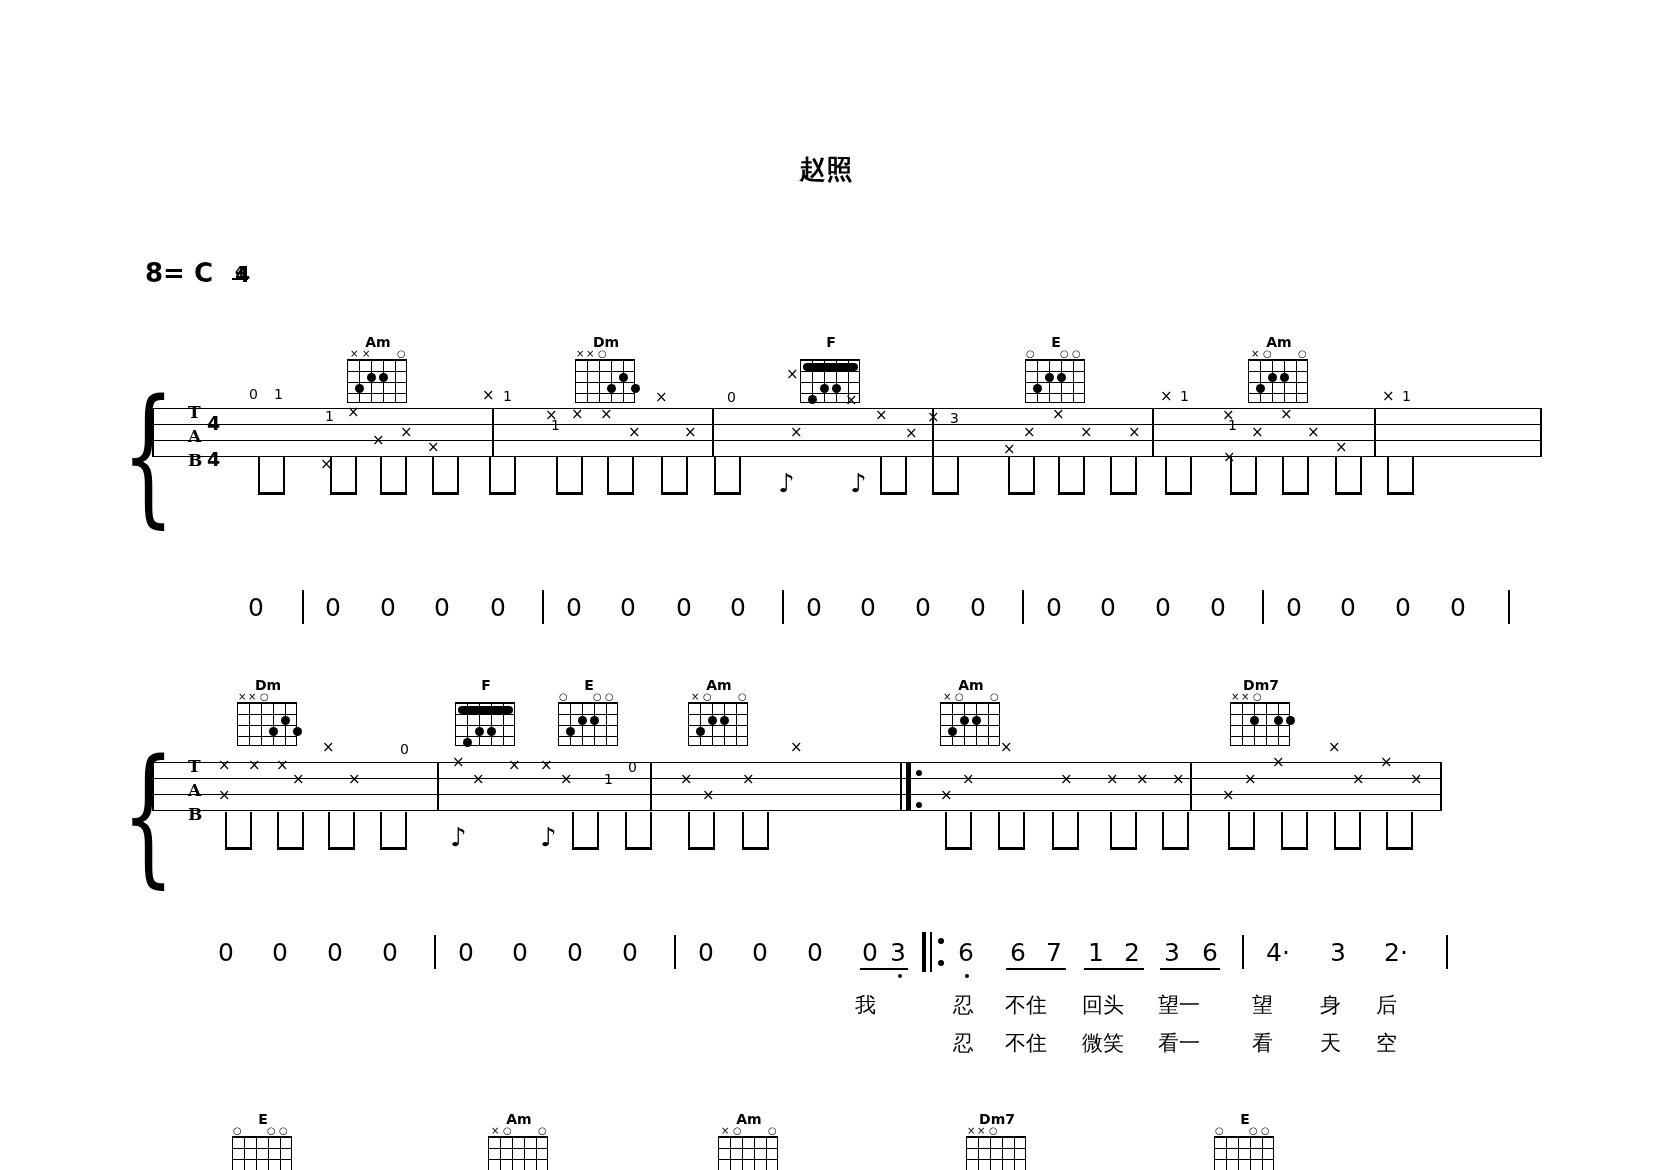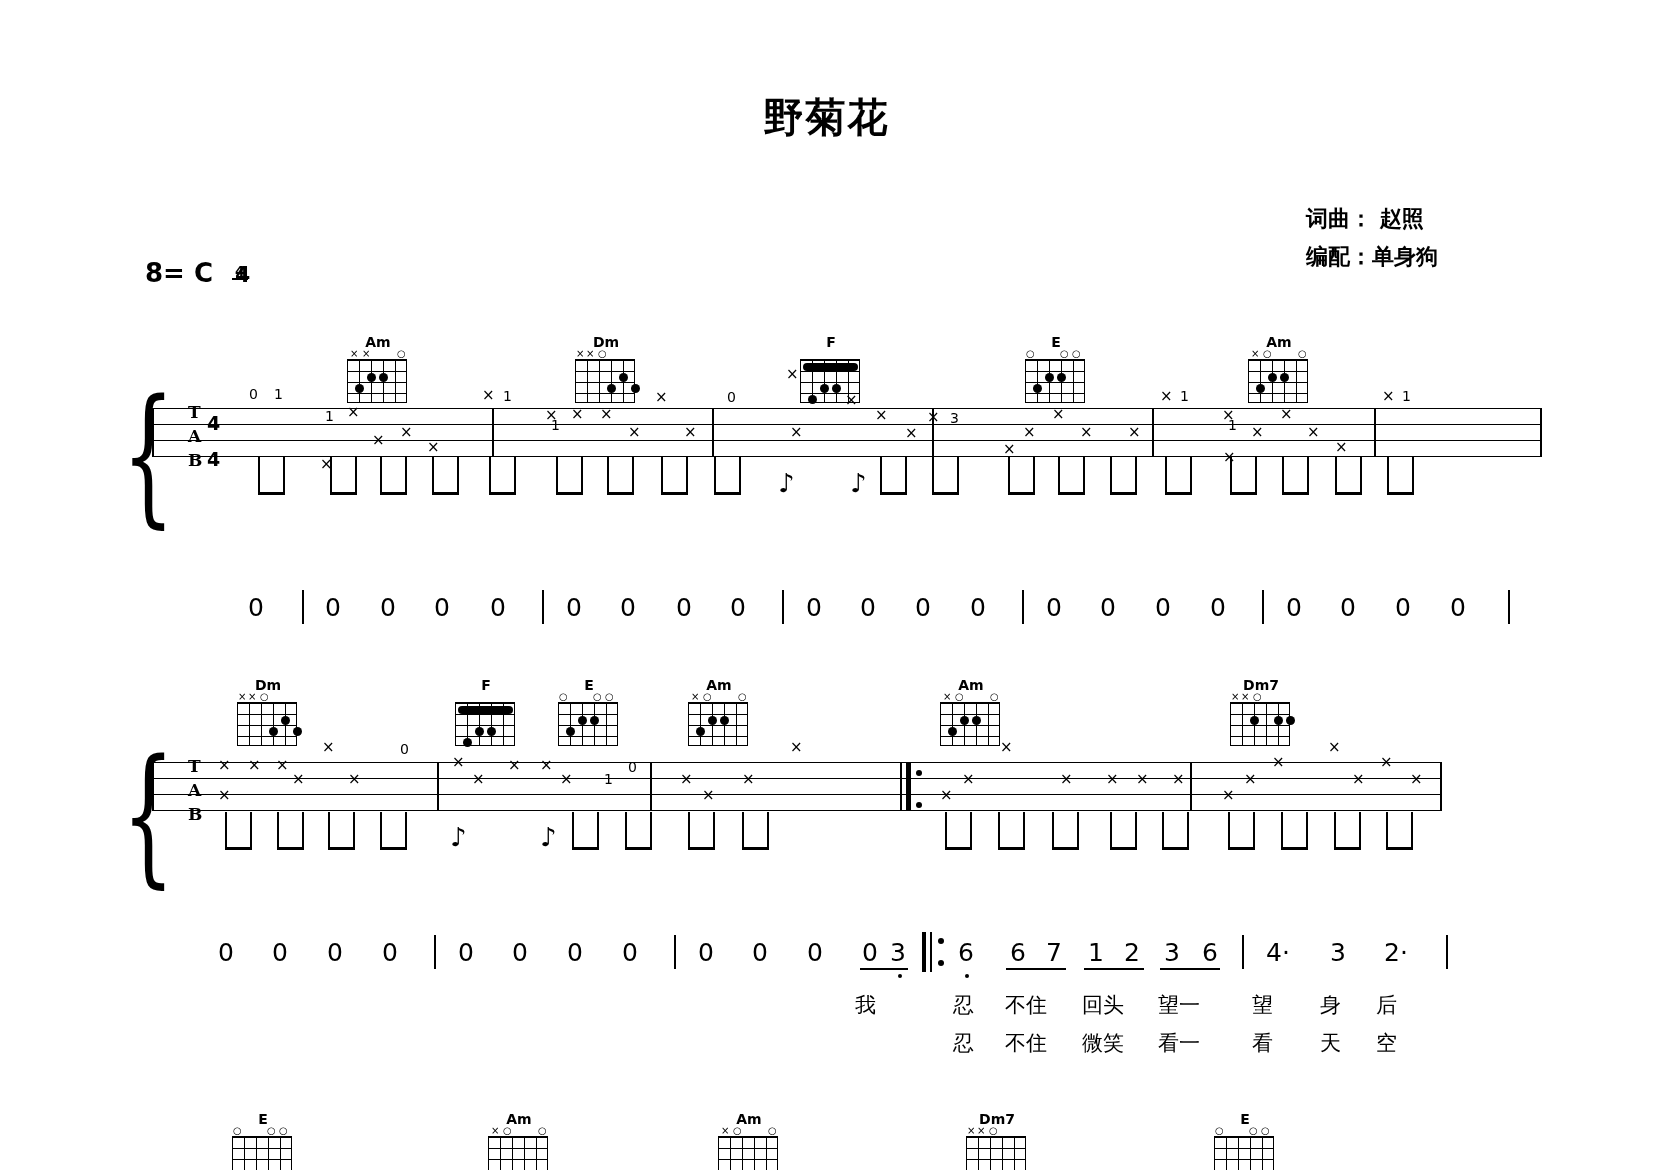--- a/index.html
+++ b/index.html
@@ -45,25 +45,21 @@
   .jpbar{position:absolute;width:2px;background:#000;}
   .underline{position:absolute;height:2px;background:#000;}
   .lyr{position:absolute;font-family:"DejaVu Sans",sans-serif;font-size:21px;line-height:21px;}
   .dotu{position:absolute;width:4px;height:4px;border-radius:50%;background:#000;}
 </style>
 </head>
 <body>
 
 <div class="sheet">
 
-  <div class="title">野菊花</div>
-  <div class="credits">
-    <div>词曲： 赵照</div>
-    <div>编配：单身狗</div>
-  </div>
+  <div class="subtitle">赵照</div>
 
   <div class="keysig">
     <span>8= C</span>
     <span class="frac">
       <span class="num">4</span>
       <span class="den">4</span>
     </span>
   </div>
 
   <div class="chord" style="left:347px;top:335px;">

